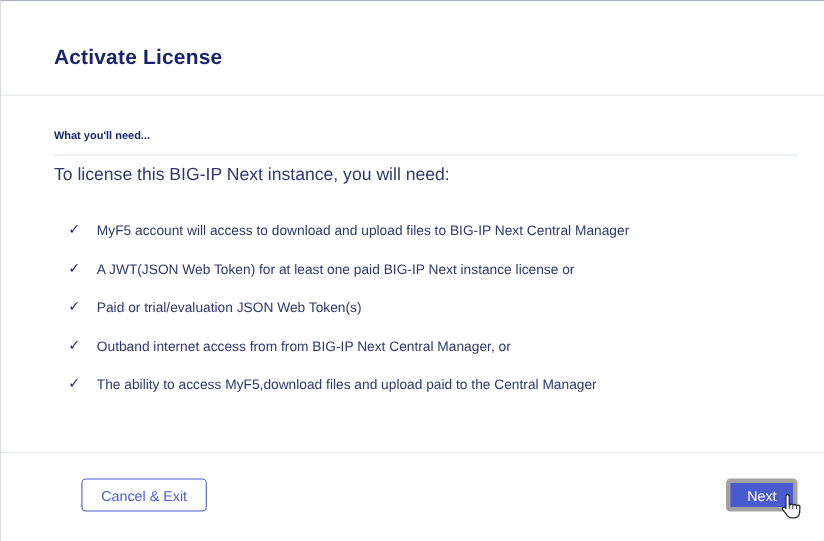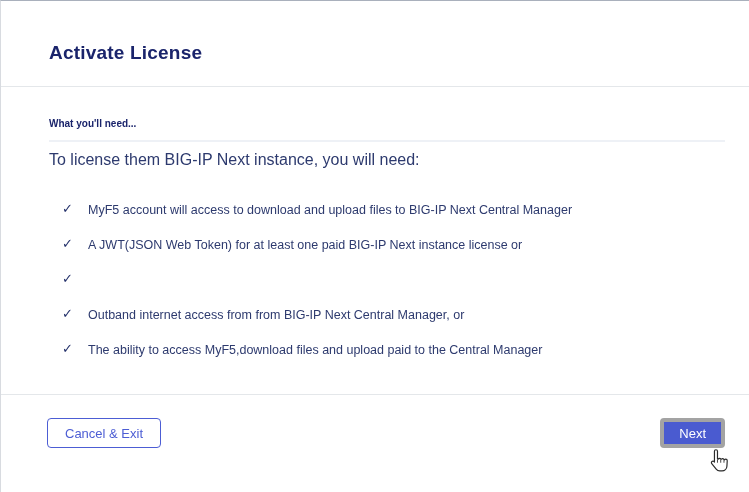--- a/index.html
+++ b/index.html
@@ -66,26 +66,26 @@
     width: 14px;
     margin-right: 12px;
     margin-left: 13px;
     flex: 0 0 auto;
     transform: translateY(-1px);
   }
 
   
   .dialog-footer {
     flex: 0 0 auto;
-    height: 98px;
+    height: 81px;
     border-top: 1px solid #e4e7ea;
     display: flex;
     justify-content: space-between;
     align-items: flex-start;
-    padding: 23px 24px 0 46px;
+    padding: 23px 24px 0 73px;
   }
   .btn {
     height: 30px;
     border-radius: 4px;
     font-family: "Liberation Sans", sans-serif;
     font-size: 13px;
     cursor: pointer;
     display: inline-flex;
     align-items: center;
     justify-content: center;
@@ -118,33 +118,34 @@
 
 <div class="dialog">
 
   <div class="dialog-header">
     <div class="dialog-title">Activate License</div>
   </div>
 
   <div class="dialog-body">
     <div class="section-heading">What you'll need...</div>
     <hr class="section-divider">
-    <p class="intro-text">To license them BIG-IP Next instance, you will need:</p>
+    <p class="intro-text">To license this BIG-IP Next instance, you will need:</p>
 
     <ul class="checklist">
       <li>
         <span class="check-icon">✓</span>
         <span>MyF5 account will access to download and upload files to BIG-IP Next Central Manager</span>
       </li>
       <li>
         <span class="check-icon">✓</span>
         <span>A JWT(JSON Web Token) for at least one paid BIG-IP Next instance license or</span>
       </li>
       <li>
         <span class="check-icon">✓</span>
+        <span>Paid or trial/evaluation JSON Web Token(s)</span>
       </li>
       <li>
         <span class="check-icon">✓</span>
         <span>Outband internet access from from BIG-IP Next Central Manager, or</span>
       </li>
       <li>
         <span class="check-icon">✓</span>
         <span>The ability to access MyF5,download files and upload paid to the Central Manager</span>
       </li>
     </ul>

